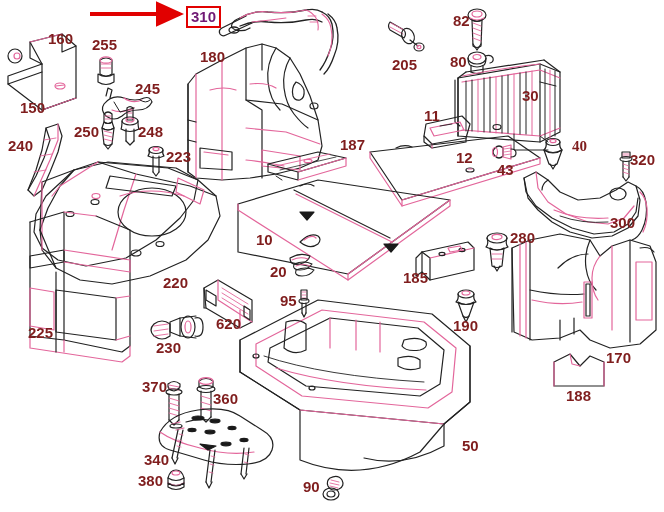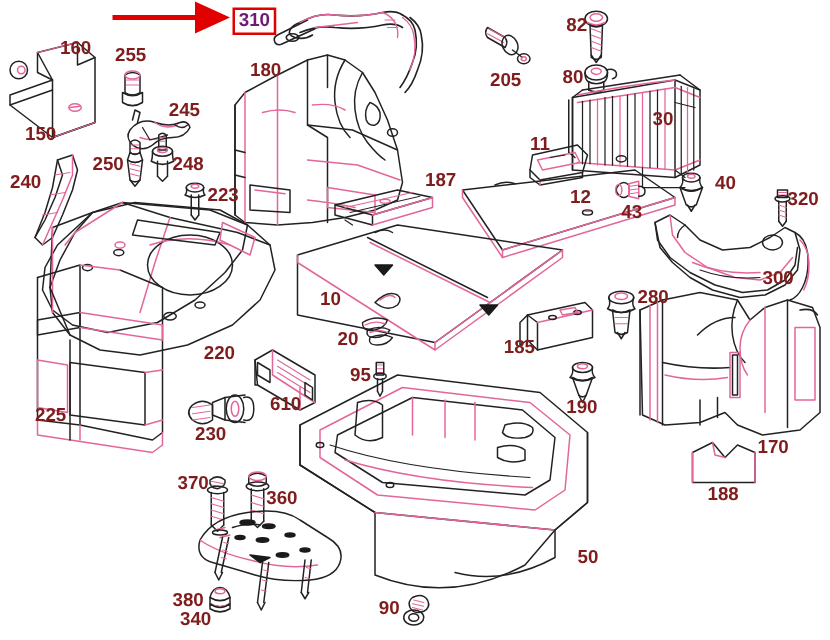--- a/index.html
+++ b/index.html
@@ -517,41 +517,41 @@
       <div class="lbl" style="left: 200px; top: 49px;">180</div>
       <div class="lbl" style="left: 392px; top: 57px;">205</div>
       <div class="lbl" style="left: 453px; top: 13px;">82</div>
       <div class="lbl" style="left: 450px; top: 54px;">80</div>
       <div class="lbl" style="left: 522px; top: 88px;">30</div>
       <div class="lbl" style="left: 135px; top: 81px;">245</div>
       <div class="lbl" style="left: 20px; top: 100px;">150</div>
       <div class="lbl" style="left: 424px; top: 108px;">11</div>
       <div class="lbl" style="left: 74px; top: 124px;">250</div>
       <div class="lbl" style="left: 138px; top: 124px;">248</div>
-      <div class="lbl" style="left: 572px; top: 139px;">40</div>
+      <div class="lbl" style="left: 572px; top: 139px; font-family: Liberation Serif, serif;">40</div>
       <div class="lbl" style="left: 456px; top: 150px;">12</div>
       <div class="lbl" style="left: 8px; top: 138px; text-align: right;">240</div>
       <div class="lbl" style="left: 166px; top: 149px;">223</div>
       <div class="lbl" style="left: 340px; top: 137px; text-align: right;">187</div>
       <div class="lbl" style="left: 497px; top: 162px;">43</div>
       <div class="lbl" style="left: 630px; top: 152px;">320</div>
       <div class="lbl" style="left: 610px; top: 215px;">300</div>
       <div class="lbl" style="left: 256px; top: 232px;">10</div>
       <div class="lbl" style="left: 510px; top: 230px;">280</div>
       <div class="lbl" style="left: 270px; top: 264px;">20</div>
       <div class="lbl" style="left: 403px; top: 270px;">185</div>
       <div class="lbl" style="left: 163px; top: 275px;">220</div>
       <div class="lbl" style="left: 280px; top: 293px;">95</div>
       <div class="lbl" style="left: 453px; top: 318px;">190</div>
       <div class="lbl" style="left: 156px; top: 312px; margin-top: 28px;">230</div>
-      <div class="lbl" style="left: 216px; top: 316px;">610</div>
+      <div class="lbl" style="left: 216px; top: 316px;">620</div>
       <div class="lbl" style="left: 28px; top: 325px;">225</div>
       <div class="lbl" style="left: 606px; top: 350px;">170</div>
       <div class="lbl" style="left: 142px; top: 379px;">370</div>
       <div class="lbl" style="left: 213px; top: 391px;">360</div>
       <div class="lbl" style="left: 566px; top: 388px;">188</div>
-      <div class="lbl" style="left: 144px; top: 452px; margin-top: 36px;">340</div>
+      <div class="lbl" style="left: 144px; top: 452px;">340</div>
       <div class="lbl" style="left: 434px; top: 438px; margin-left: 28px;">50</div>
       <div class="lbl" style="left: 138px; top: 473px;">380</div>
       <div class="lbl" style="left: 303px; top: 479px;">90</div>
     </div>
 
 </div>
 
 </body></html>

